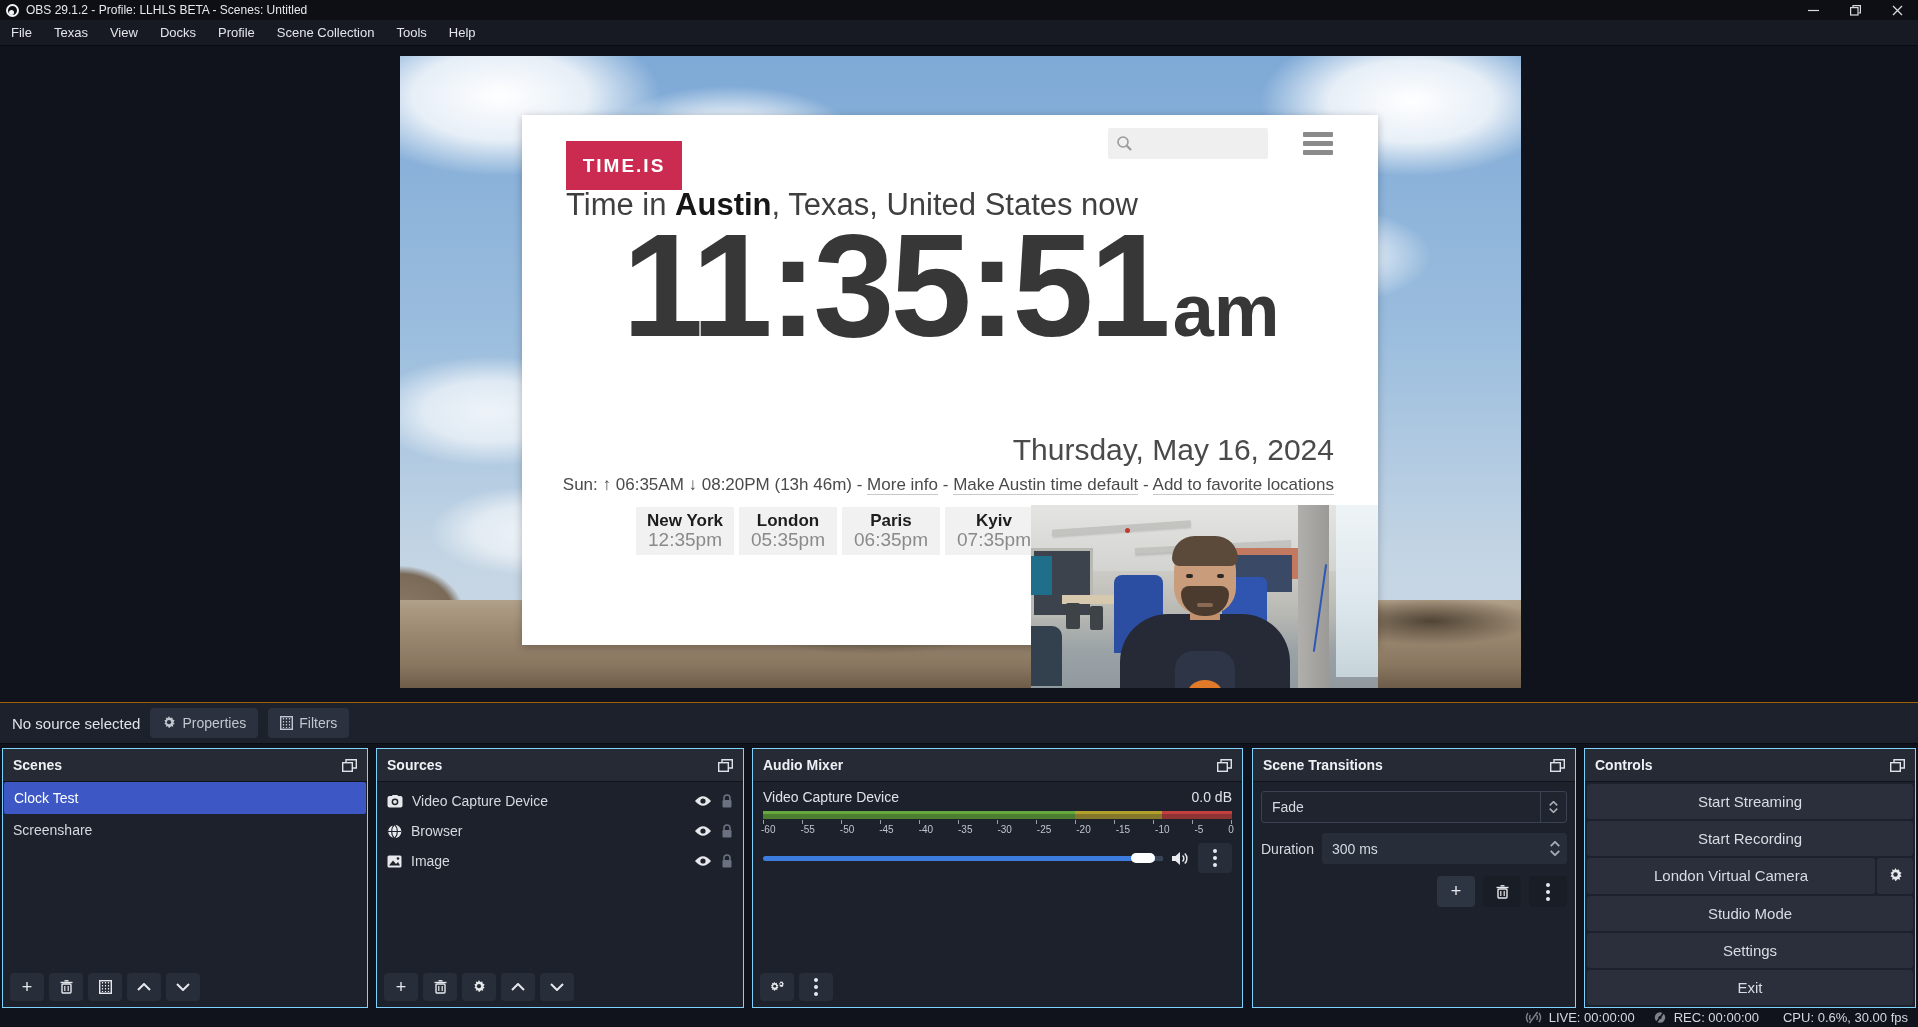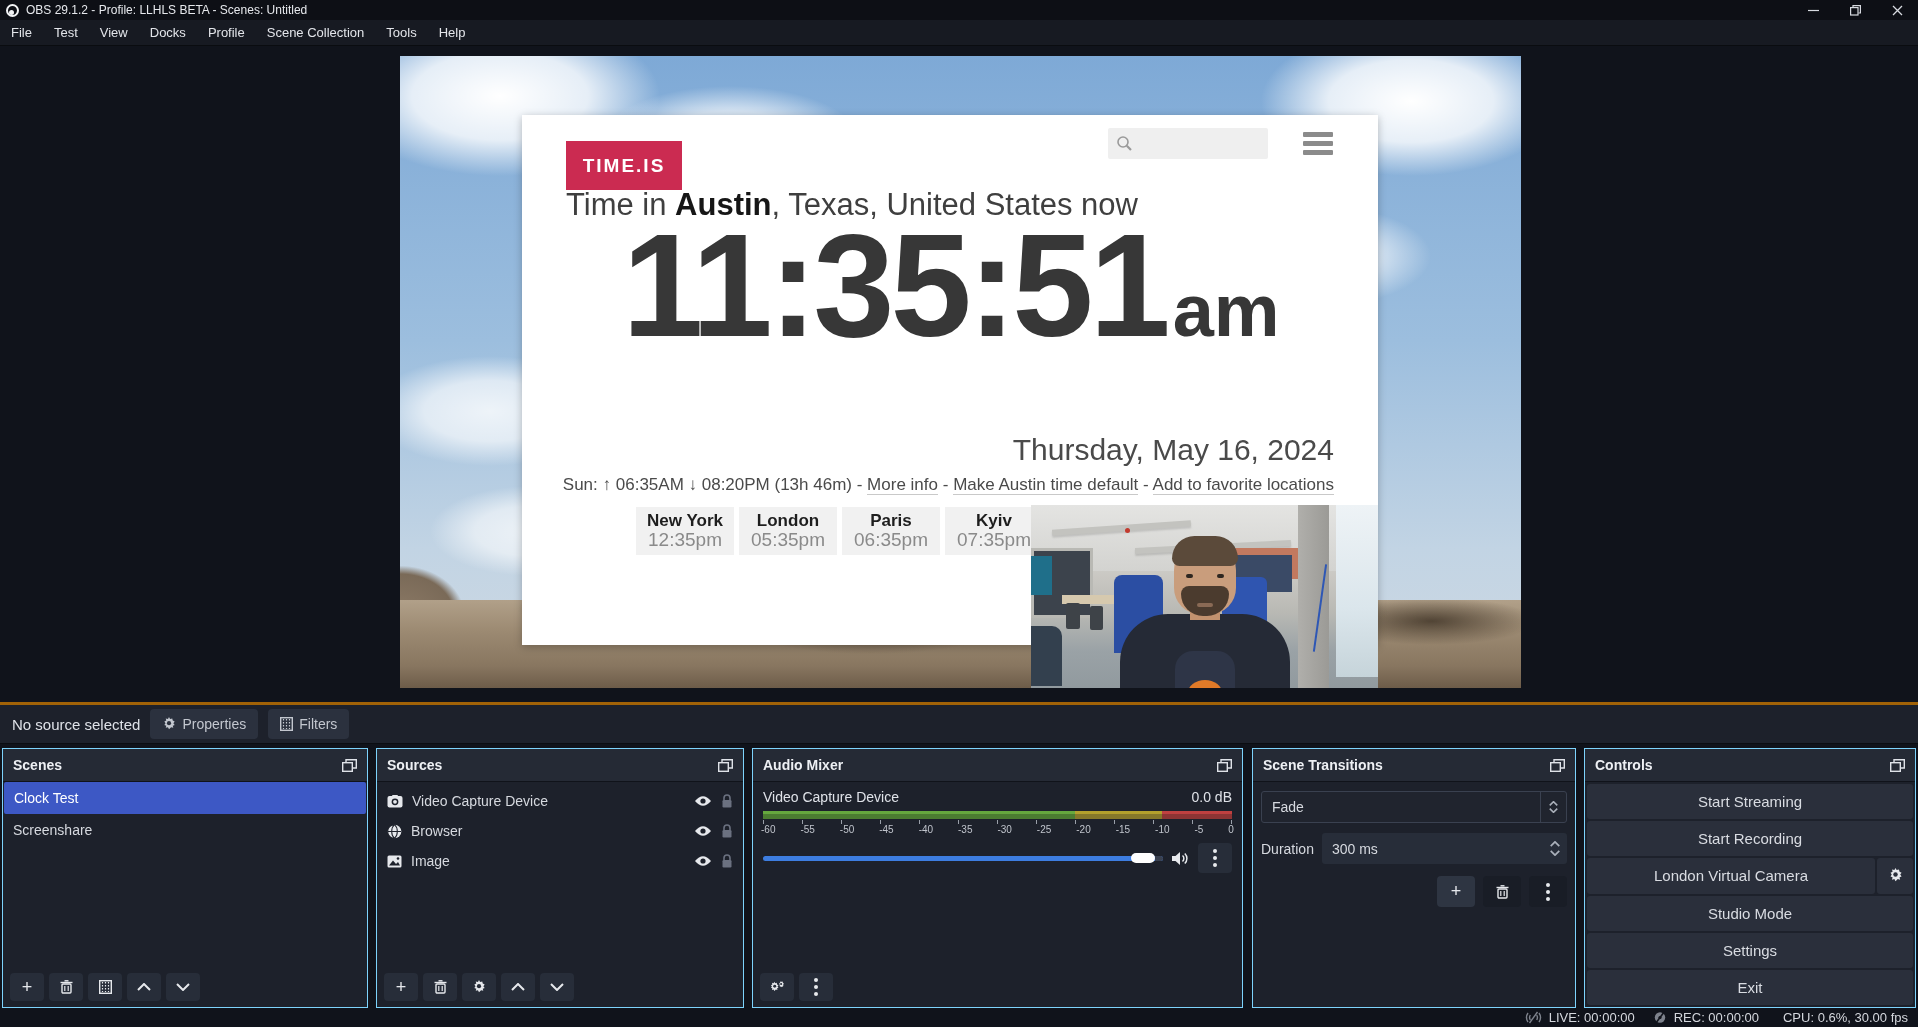--- a/index.html
+++ b/index.html
@@ -98,21 +98,21 @@
   .wc-hair { position:absolute; left:-2px; top:-4px; width:66px; height:30px; background:#5b4a3a;
     border-radius:30px 30px 10px 10px; }
   .wc-beard { position:absolute; left:7px; bottom:-2px; width:48px; height:30px; background:#4b3b2e;
     border-radius:8px 8px 22px 22px; }
   .wc-mouth { position:absolute; left:50%; bottom:9px; transform:translateX(-50%); width:16px; height:4px;
     background:#8a6a55; border-radius:2px; }
   .wc-eye { position:absolute; top:34px; width:7px; height:4px; background:#2e2620; border-radius:2px; }
 
   
   .srcbar { position:absolute; left:0; top:702px; width:100%; height:42px; background:#1d212b;
-    border-top:3px solid #a16207; border-bottom:1px solid #0b0d12; display:flex; align-items:center;
+    border-top:1px solid #a16207; border-bottom:1px solid #0b0d12; display:flex; align-items:center;
     color:#dfe2e8; font-size:15px; }
   .srcbar .status { margin-left:12px; }
   .srcbar-btn { height:30px; background:#2b313e; border-radius:4px; color:#c3c7cf; font-size:14px;
     display:flex; align-items:center; gap:6px; padding:0 12px; margin-left:10px; }
   .srcbar-btn:first-of-type { margin-left:148px; }
 
   
   .dock { position:absolute; top:748px; height:260px; background:#1d212b; border:1px solid #7dd3fc;
     display:flex; flex-direction:column; }
   .dock-header { height:33px; background:#252a35; display:flex; align-items:center; padding:0 10px;
@@ -210,21 +210,21 @@
       <span class="winbtn">
         <svg width="11" height="11" viewBox="0 0 11 11">
             <path d="M1 1 L10 10 M10 1 L1 10" stroke="#d7dae0" stroke-width="1.3"></path>
           </svg>
       </span>
     </div>
   </div>
 
   <div class="menubar">
     <span class="menu-item">File</span>
-    <span class="menu-item">Test</span>
+    <span class="menu-item">Texas</span>
     <span class="menu-item">View</span>
     <span class="menu-item">Docks</span>
     <span class="menu-item">Profile</span>
     <span class="menu-item">Scene Collection</span>
     <span class="menu-item">Tools</span>
     <span class="menu-item">Help</span>
   </div>
 
   <div class="preview-wrap">
     <div class="preview">

